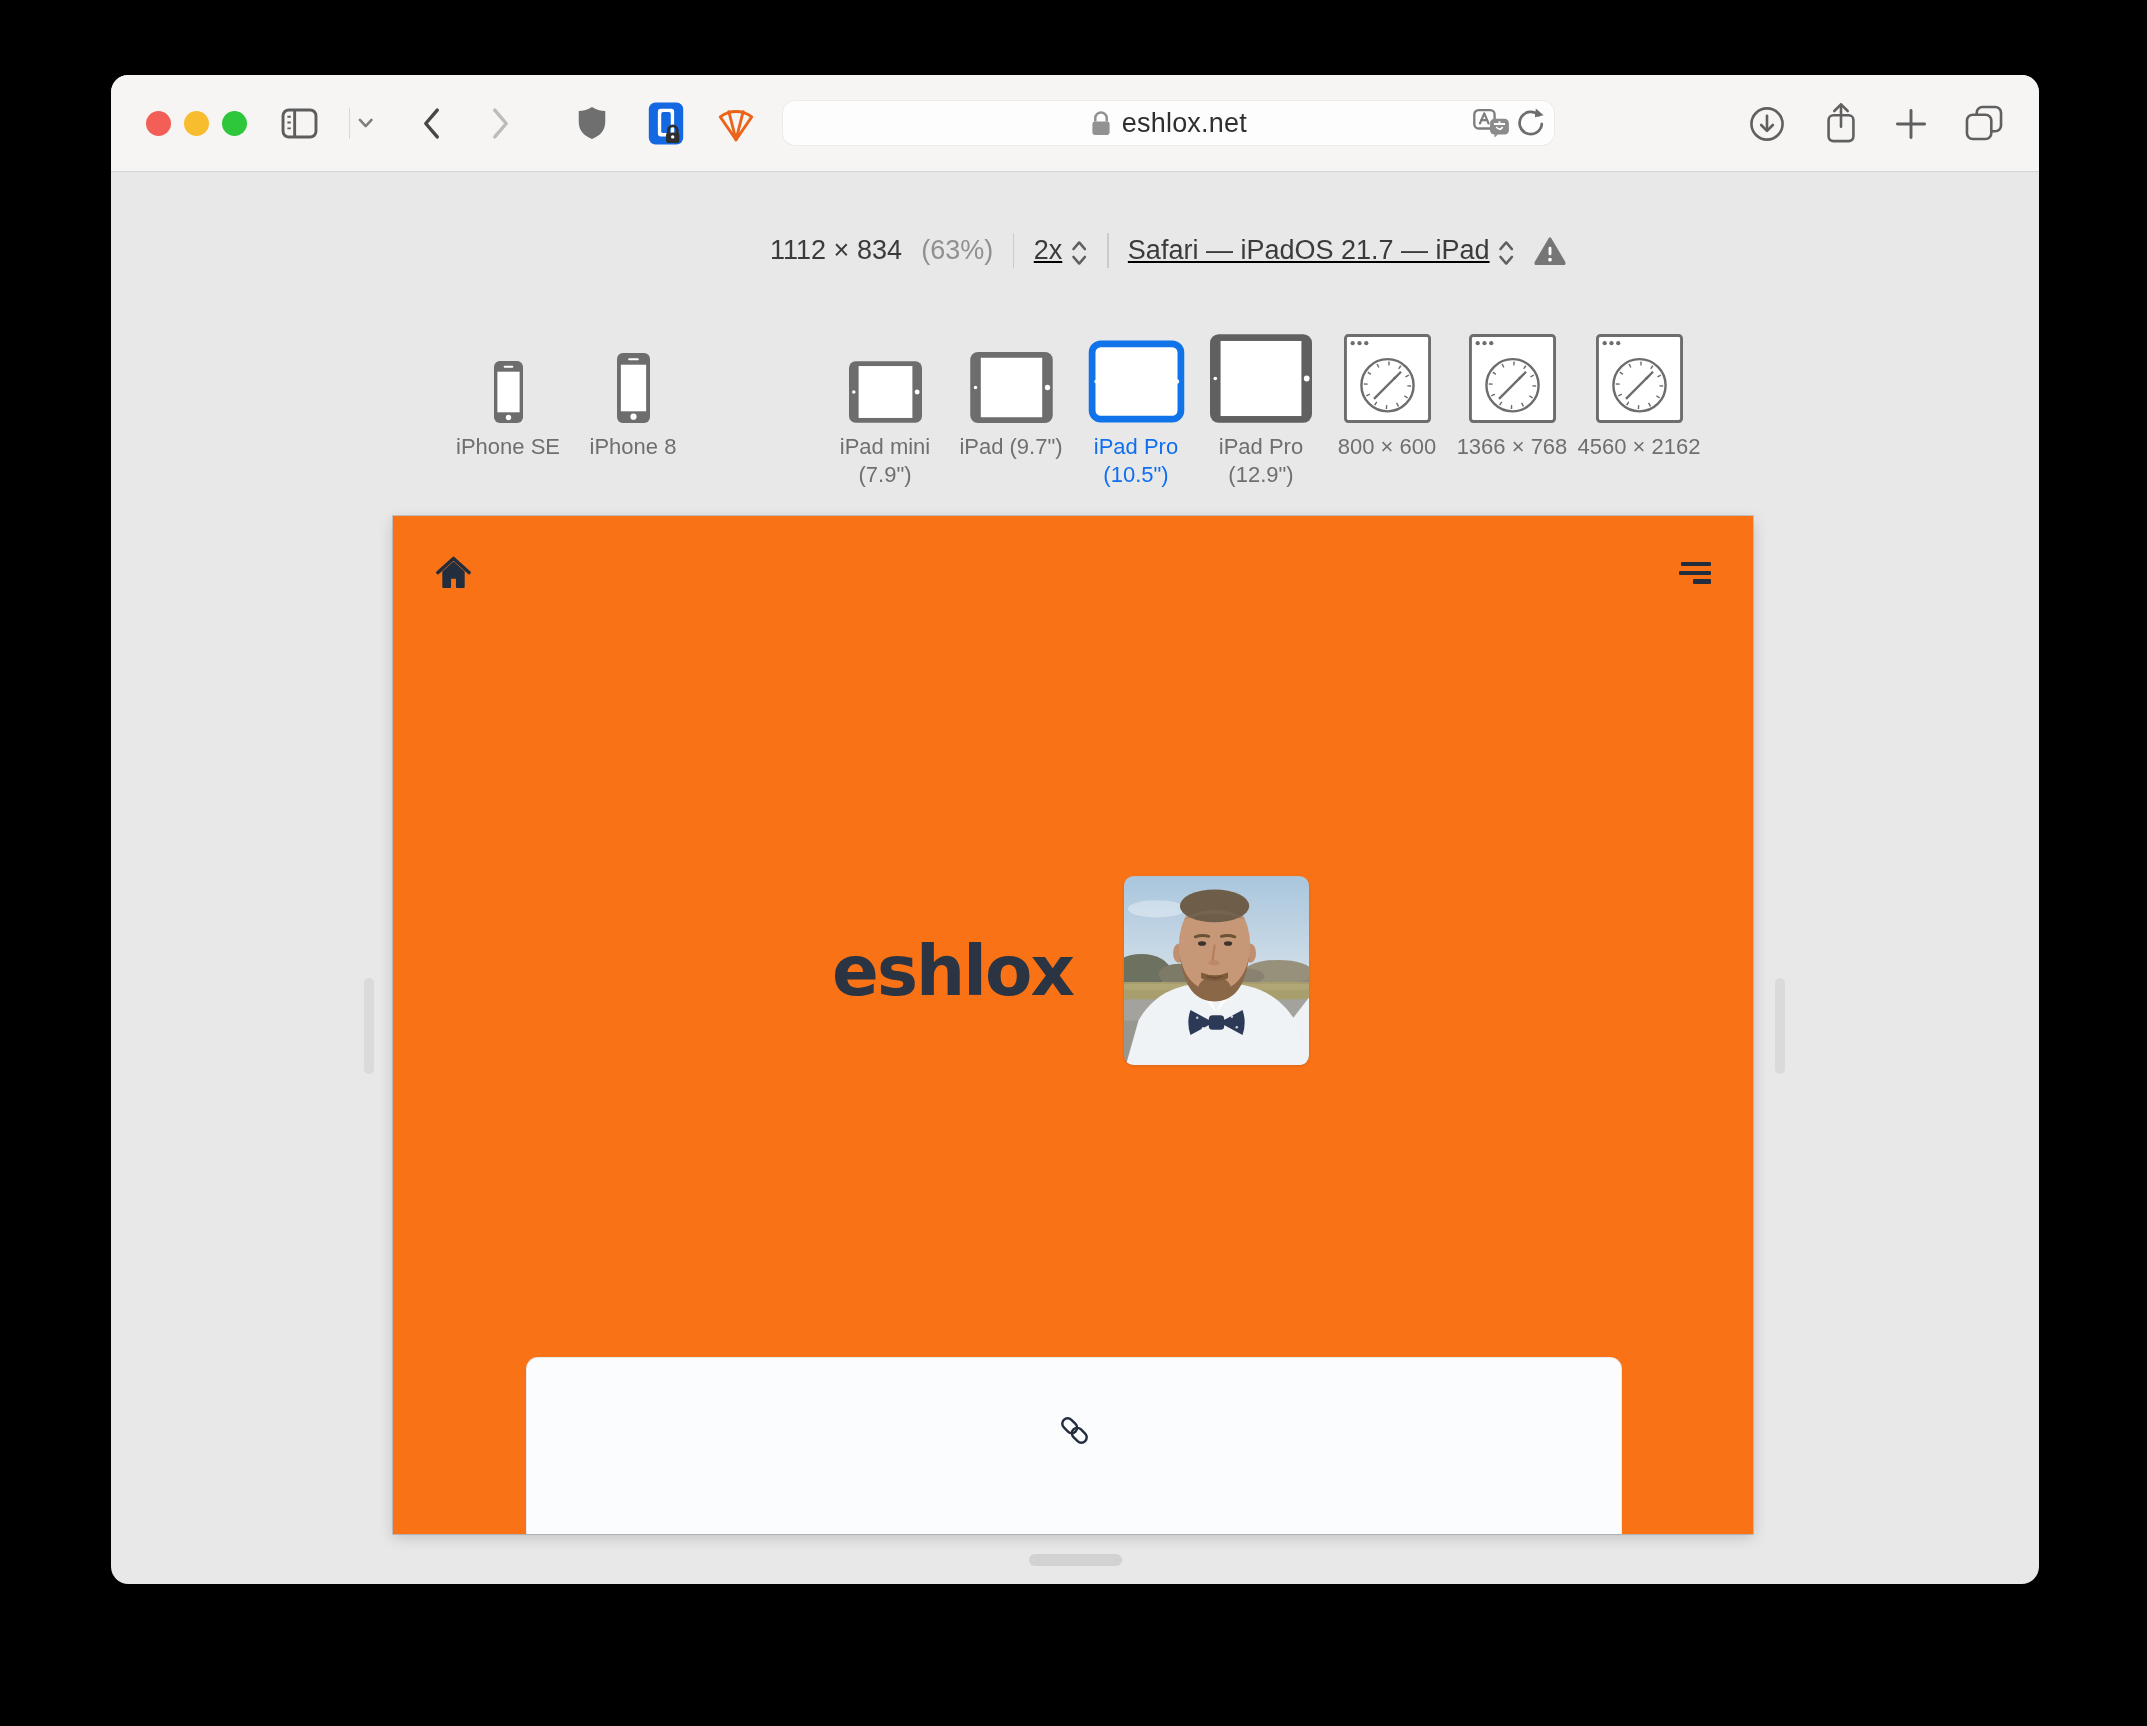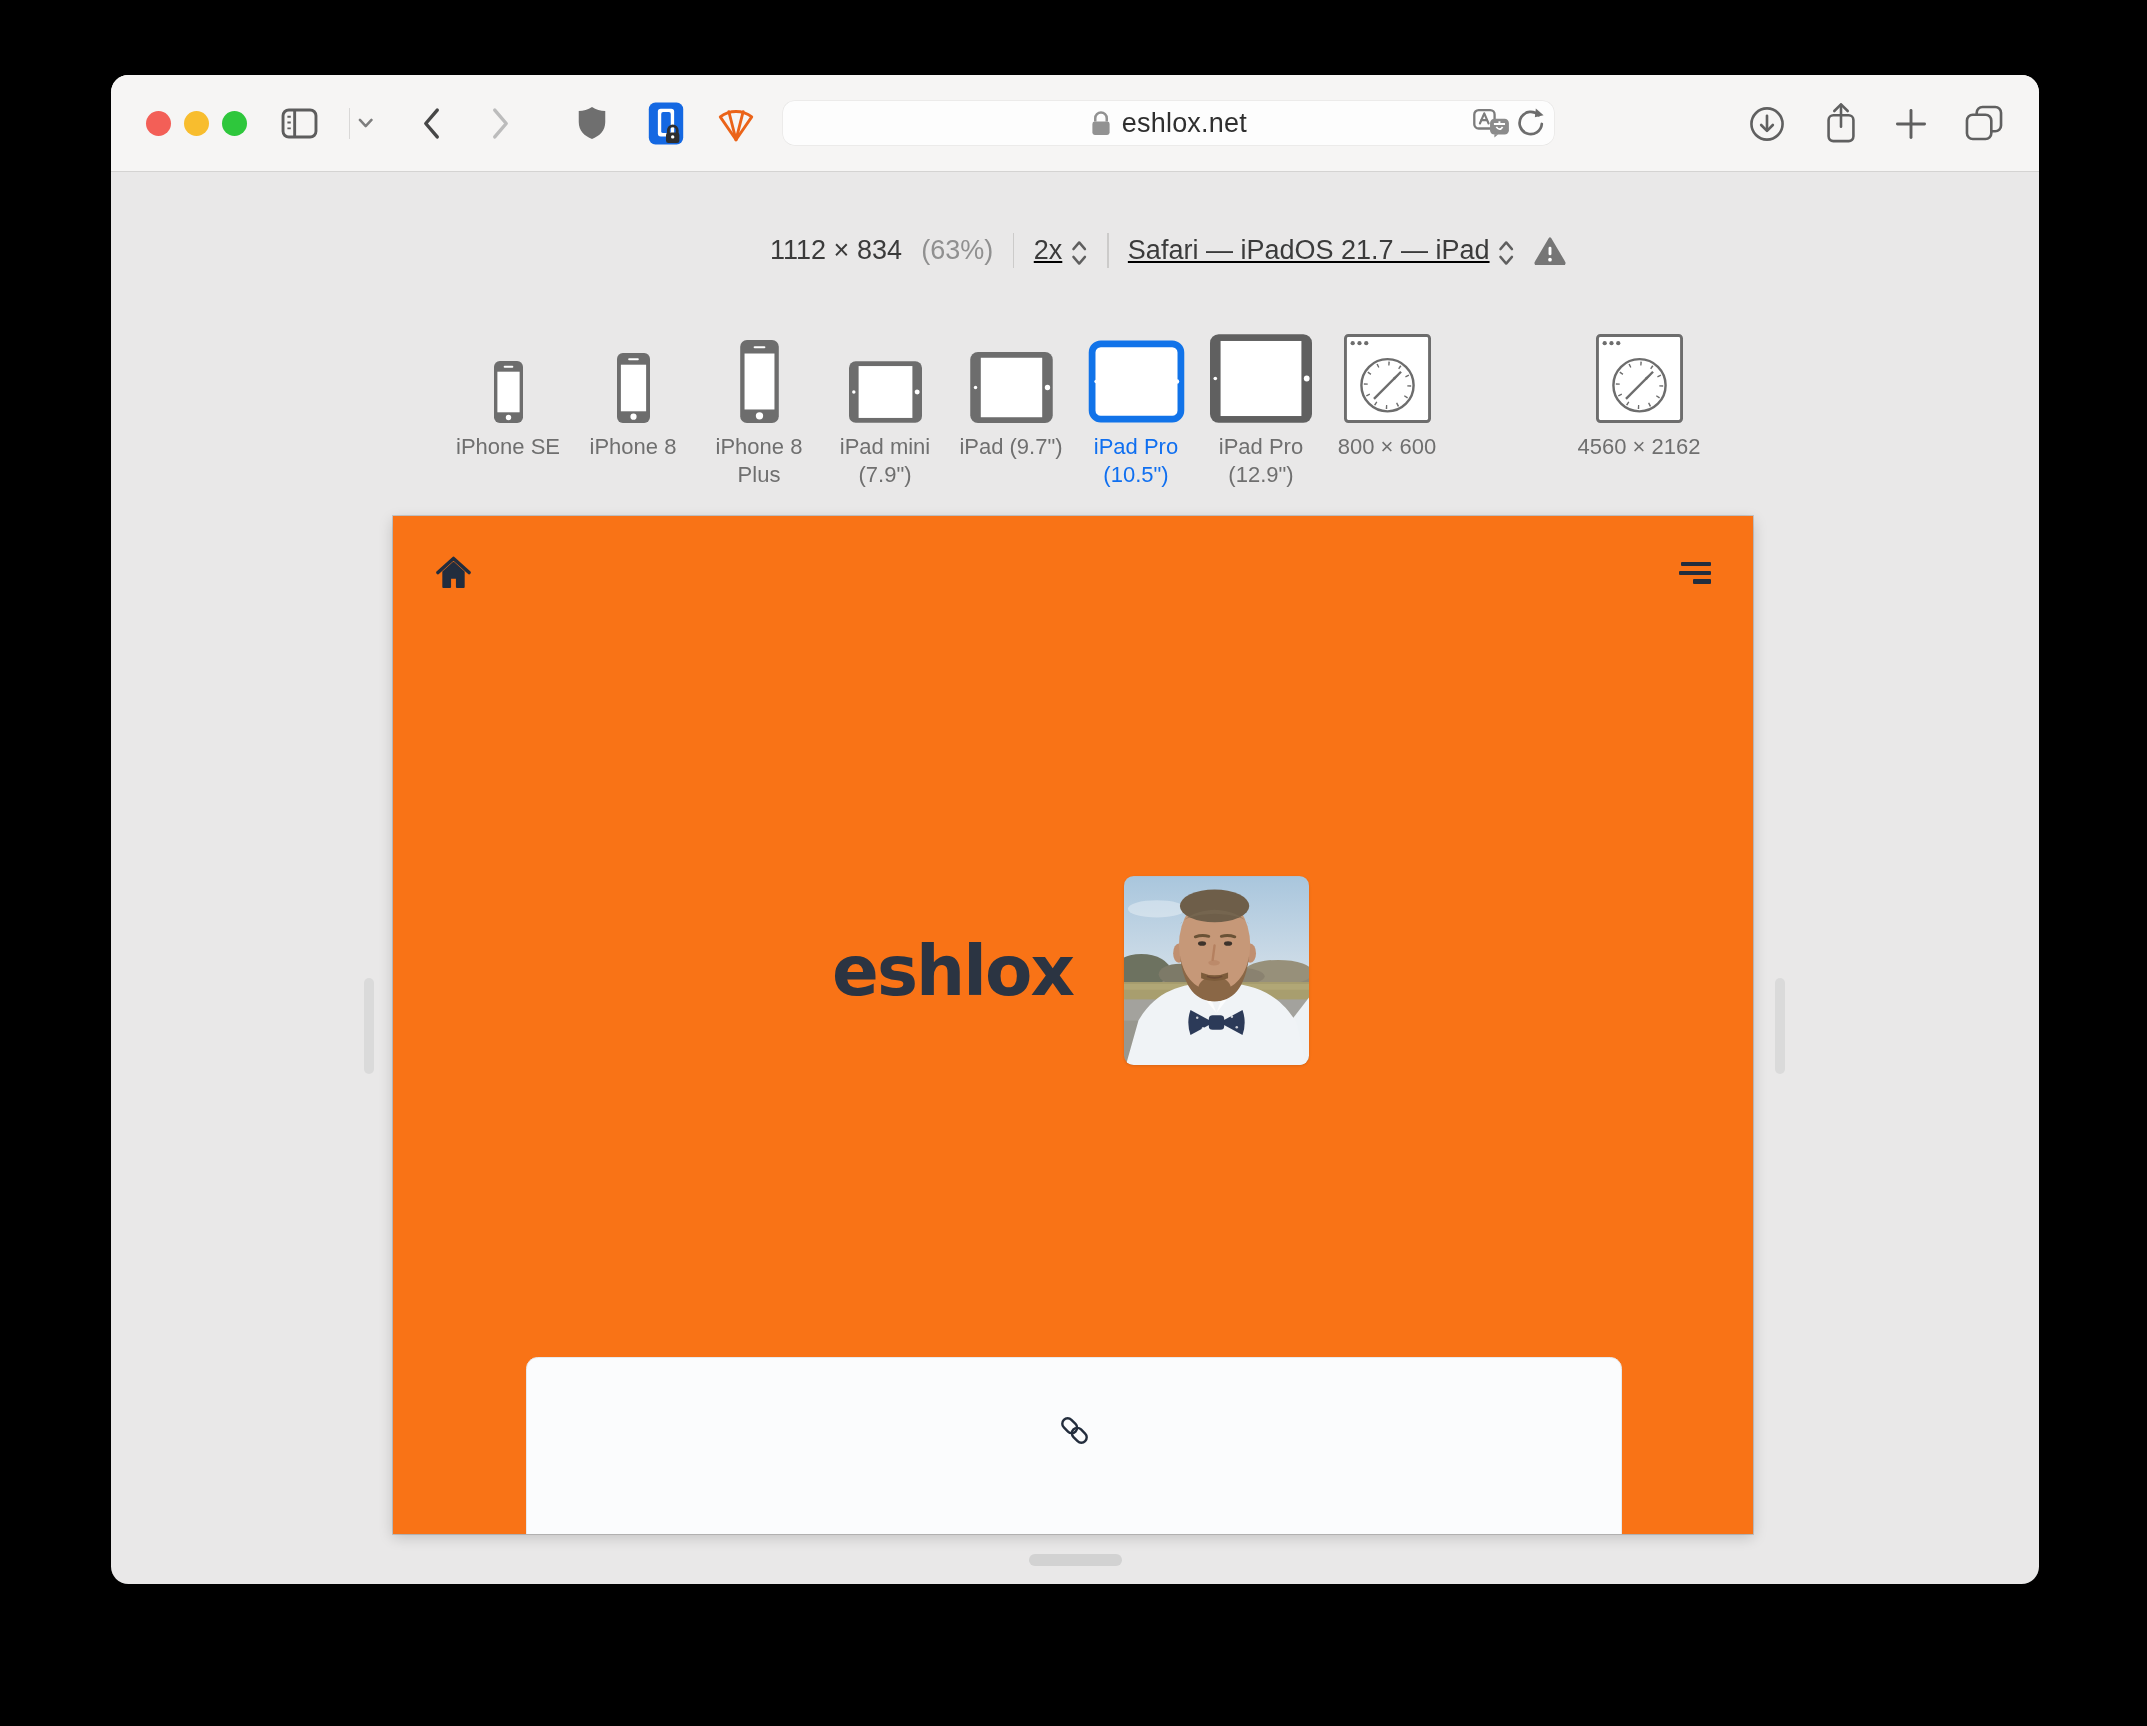--- a/index.html
+++ b/index.html
@@ -230,31 +230,20 @@
         <svg width="33" height="70" viewBox="0 0 34 72">
       <rect x="0" y="0" width="34" height="72" rx="6" fill="#6d6d6d"></rect>
       <rect x="4" y="12" width="26" height="48" fill="#fff"></rect>
       <line x1="12.5" y1="6.3" x2="21.5" y2="6.3" stroke="#fff" stroke-width="2" stroke-linecap="round"></line>
       <circle cx="17" cy="65.6" r="3.2" fill="#fff"></circle>
     </svg>
       </div>
     <div class="dlabel narrow">iPhone 8</div>
   </div>
 
-  <div class="device" style="left:585px;">
-    <div class="iconzone">
-        <svg width="39" height="83" viewBox="0 0 40 86">
-      <rect x="0" y="0" width="40" height="86" rx="7" fill="#6d6d6d"></rect>
-      <rect x="4.5" y="14" width="31" height="58" fill="#fff"></rect>
-      <line x1="15" y1="7.5" x2="25" y2="7.5" stroke="#fff" stroke-width="2.2" stroke-linecap="round"></line>
-      <circle cx="20" cy="78.6" r="3.8" fill="#fff"></circle>
-    </svg>
-      </div>
-    <div class="dlabel narrow">iPhone 8 Plus</div>
-  </div>
 
   <div class="device" style="left:711px;">
     <div class="iconzone">
         <svg width="73" height="62" viewBox="0 0 76 64">
       <rect x="0" y="0" width="76" height="64" rx="7" fill="#6d6d6d"></rect>
       <rect x="10" y="5" width="56" height="54" fill="#fff"></rect>
       <circle cx="5" cy="32" r="1.8" fill="#fff"></circle>
       <circle cx="71" cy="32" r="2.6" fill="#fff"></circle>
     </svg>
       </div>
@@ -305,20 +294,35 @@
           <circle cx="23" cy="9.5" r="2.2" fill="#6d6d6d"></circle>
       <circle cx="45" cy="53" r="27" fill="none" stroke="#6d6d6d" stroke-width="2.5"></circle>
       <circle cx="45" cy="53" r="22.5" fill="none" stroke="#6d6d6d" stroke-width="4" stroke-dasharray="1.5 10.3"></circle>
       <line x1="31" y1="67" x2="59" y2="39" stroke="#6d6d6d" stroke-width="2.5"></line>
       <polygon points="59,39 52.5,47.5 50.5,45.5" fill="#6d6d6d"></polygon>
     </svg>
       </div>
     <div class="dlabel wide">800 × 600</div>
   </div>
 
+  <div class="device" style="left:1338px;">
+    <div class="iconzone">
+        <svg width="87" height="89" viewBox="0 0 90 92">
+      <rect x="1.5" y="1.5" width="87" height="89" rx="3" fill="#fff" stroke="#6d6d6d" stroke-width="3"></rect>
+      <circle cx="9" cy="9.5" r="2.2" fill="#6d6d6d"></circle>
+          <circle cx="16" cy="9.5" r="2.2" fill="#6d6d6d"></circle>
+          <circle cx="23" cy="9.5" r="2.2" fill="#6d6d6d"></circle>
+      <circle cx="45" cy="53" r="27" fill="none" stroke="#6d6d6d" stroke-width="2.5"></circle>
+      <circle cx="45" cy="53" r="22.5" fill="none" stroke="#6d6d6d" stroke-width="4" stroke-dasharray="1.5 10.3"></circle>
+      <line x1="31" y1="67" x2="59" y2="39" stroke="#6d6d6d" stroke-width="2.5"></line>
+      <polygon points="59,39 52.5,47.5 50.5,45.5" fill="#6d6d6d"></polygon>
+    </svg>
+      </div>
+    <div class="dlabel wide">1366 × 768</div>
+  </div>
 
   <div class="device" style="left:1465px;">
     <div class="iconzone">
         <svg width="87" height="89" viewBox="0 0 90 92">
       <rect x="1.5" y="1.5" width="87" height="89" rx="3" fill="#fff" stroke="#6d6d6d" stroke-width="3"></rect>
       <circle cx="9" cy="9.5" r="2.2" fill="#6d6d6d"></circle>
           <circle cx="16" cy="9.5" r="2.2" fill="#6d6d6d"></circle>
           <circle cx="23" cy="9.5" r="2.2" fill="#6d6d6d"></circle>
       <circle cx="45" cy="53" r="27" fill="none" stroke="#6d6d6d" stroke-width="2.5"></circle>
       <circle cx="45" cy="53" r="22.5" fill="none" stroke="#6d6d6d" stroke-width="4" stroke-dasharray="1.5 10.3"></circle>

